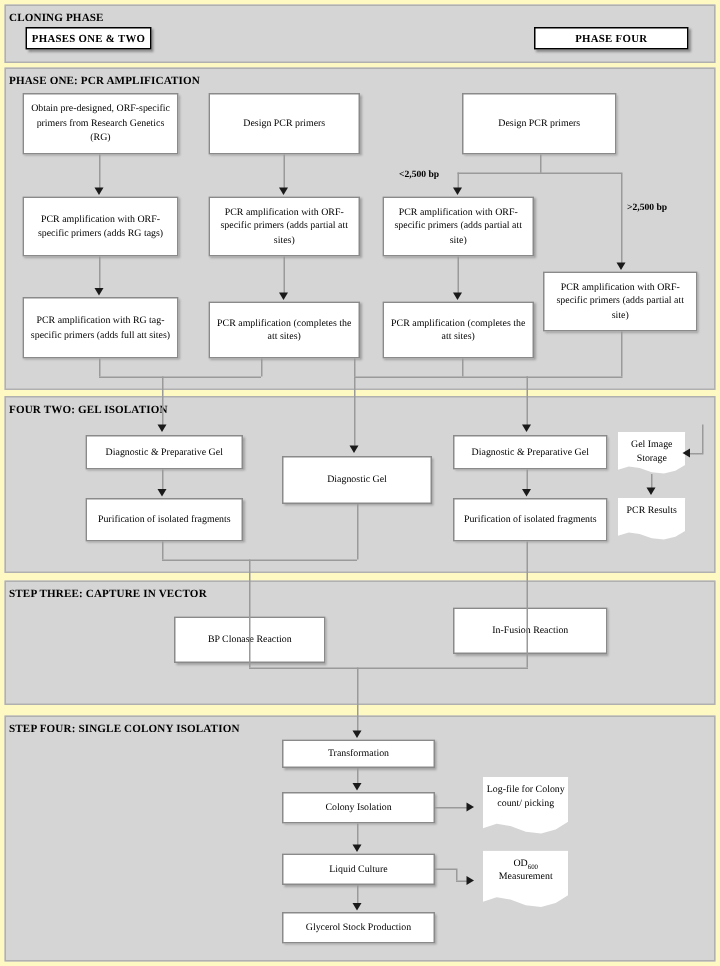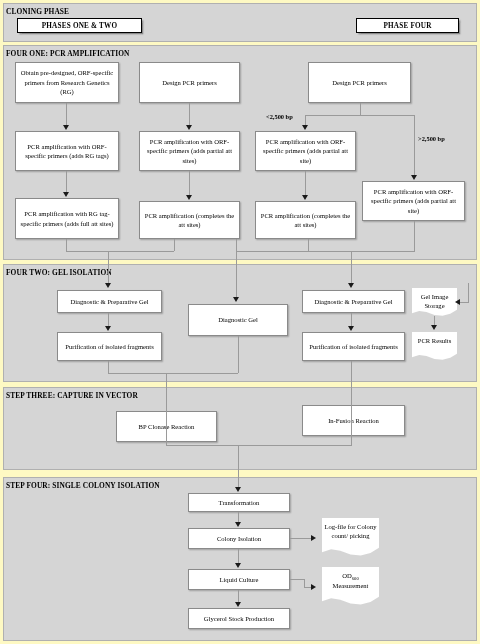--- a/index.html
+++ b/index.html
@@ -119,29 +119,29 @@
   sub { font-size: 4.6px; vertical-align: baseline; position: relative; top: 1.5px; }
 </style>
 </head>
 <body>
 
 <div id="page">
 
   <div class="panel" style="top:3px; height:39px;"></div>
   <div class="panel-title" style="top:7px;">CLONING PHASE</div>
 
-  <div class="tabbox" style="left:17px; top:18px; width:125px; height:15px;">
+  <div class="tabbox" style="left:17px; top:18px; width:84px; height:15px;">
     <span>PHASES ONE &amp; TWO</span>
   </div>
   <div class="tabbox" style="left:308px; top:18px; width:103px; height:15px;margin-left:48px;">
     <span>PHASE FOUR</span>
   </div>
 
   <div class="panel" style="top:45px; height:215px;"></div>
-  <div class="panel-title" style="top:49px;">FOUR ONE:  PCR AMPLIFICATION</div>
+  <div class="panel-title" style="top:49px;">PHASE ONE:  PCR AMPLIFICATION</div>
 
   <div class="box" style="left:15px; top:62px; width:104px; height:41px;">
     <span>Obtain pre-designed, ORF-specific primers from Research Genetics (RG)</span>
   </div>
   <div class="box" style="left:139px; top:62px; width:101px; height:41px;">
     <span>Design PCR primers</span>
   </div>
   <div class="box" style="left:308px; top:62px; width:103px; height:41px;">
     <span>Design PCR primers</span>
   </div>

